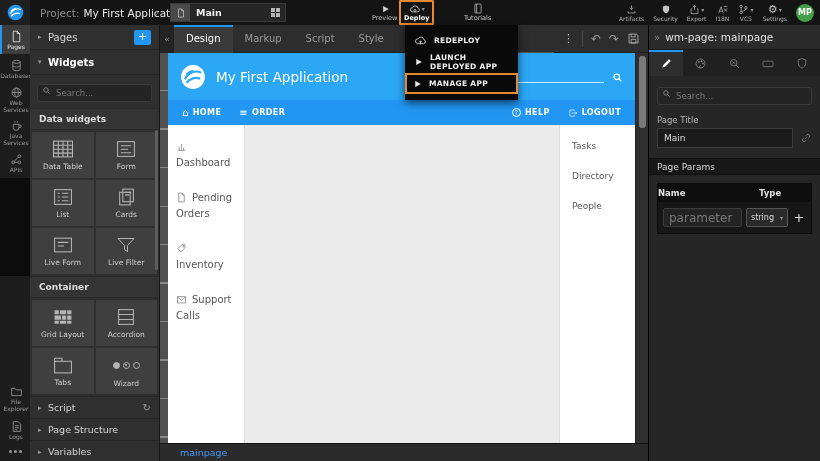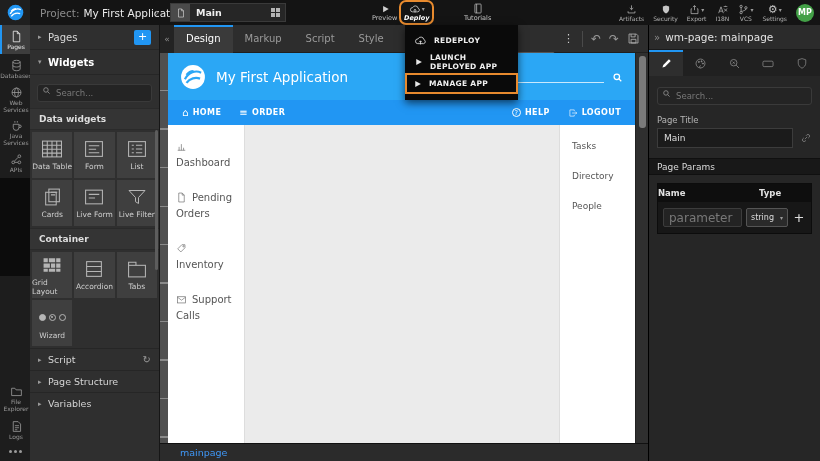--- a/index.html
+++ b/index.html
@@ -20,21 +20,21 @@
   .tb-sep { position:absolute; left:155px; top:0; height:25px; display:flex; align-items:center; color:#777; font-size:11px; }
   .page-selector { position:absolute; left:170px; top:3px; width:116px; height:19px; background:#262626; border:1px solid #3a3a3a; display:flex; align-items:center; }
   .page-selector .docbox { width:19px; height:17px; background:#4a4a4a; display:flex; align-items:center; justify-content:center; color:#ddd; }
   .page-selector .pglabel { flex:1; padding-left:6px; font-size:9.5px; font-weight:bold; color:#eee; }
   .grid4 { width:9px; height:9px; display:grid; grid-template-columns:1fr 1fr; grid-template-rows:1fr 1fr; gap:1px; margin-right:5px; }
   .grid4 span { background:#b5b5b5; }
   .tb-act { position:absolute; top:0; height:25px; display:flex; flex-direction:column; align-items:center; justify-content:center; color:#cfcfcf; cursor:pointer; }
   .tb-act .lbl { font-size:6.5px; line-height:1; margin-top:1px; color:#c5c5c5; }
   .tb-act .irow { display:flex; align-items:center; gap:1px; }
   .chev-s { font-size:6px; color:#9a9a9a; }
-  .deploy-btn { border:2px solid #e78a2e; padding:0 3px; border-radius:7px;font-style:italic; }
+  .deploy-btn { border:2px solid #e78a2e; padding:0 3px; border-radius:1px; }
   .deploy-btn .lbl { font-weight:bold; color:#fff; }
   .tb-right { position:absolute; right:6px; top:0; height:25px; display:flex; align-items:center; gap:9px; }
   .tb-right .tb-act { position:static; }
   .tb-right .lbl { font-size:6px; color:#b0b0b0; }
   .avatar { width:18px; height:18px; border-radius:50%; background:#43a047; color:#fff; font-size:8px; font-weight:bold; display:flex; align-items:center; justify-content:center; }
 
   
   .rail { position:absolute; left:0; top:25px; width:30px; height:436px; background:#1d1d1d; display:flex; flex-direction:column; }
   .rail-item { width:30px; min-height:29px; padding:3px 0 2px; display:flex; flex-direction:column; align-items:center; justify-content:center; color:#9a9a9a; border-left:2px solid transparent; cursor:pointer; }
   .rail-item .rlb { font-size:6px; line-height:1.15; text-align:center; margin-top:1px; }
@@ -49,21 +49,21 @@
   .p-row { height:25px; flex:0 0 auto; display:flex; align-items:center; padding:0 8px; border-bottom:1px solid #262626; cursor:pointer; }
   .p-row .tri { font-size:7px; color:#9a9a9a; width:10px; }
   .p-row .ptxt { font-size:10px; color:#d8d8d8; }
   .p-row.bold .ptxt { color:#fff; font-weight:bold; }
   .addbtn { margin-left:auto; width:17px; height:15px; background:#2196f3; border-radius:2px; color:#fff; font-size:11px; line-height:13px; text-align:center; cursor:pointer; }
   .p-search { flex:0 0 auto; padding:6px 7px; position:relative; }
   .p-search input, .ins-search input { width:100%; height:18px; background:#242424; border:1px solid #3a3a3a; border-radius:3px; color:#bbb; font-size:8.5px; padding:0 4px 0 18px; font-family:inherit; }
   input::placeholder { color:#787878; }
   .mag { position:absolute; left:12px; top:11px; }
   .sect-label { flex:0 0 auto; height:22px; background:#343434; border-top:1px solid #2a2a2a; border-bottom:1px solid #2a2a2a; display:flex; align-items:center; padding-left:9px; font-size:9px; font-weight:bold; color:#dedede; }
-  .tiles { flex:0 0 auto; display:grid; grid-template-columns:1fr 1fr 1fr; gap:2px; padding:2px; }
+  .tiles { flex:0 0 auto; display:grid; grid-template-columns:1fr 1fr; gap:2px; padding:2px; }
   .tile { height:46px; background:#3f3f3f; display:flex; flex-direction:column; align-items:center; justify-content:center; gap:3px; cursor:pointer; }
   .tile .tlbl { font-size:7.5px; color:#cfcfcf; }
   .acc-row { height:22px; flex:0 0 auto; display:flex; align-items:center; padding:0 8px; border-top:1px solid #262626; cursor:pointer; }
   .acc-row .tri { font-size:7px; color:#9a9a9a; width:10px; }
   .acc-row .ptxt { font-size:9.5px; color:#d5d5d5; }
   .acc-row .refresh { margin-left:auto; color:#9a9a9a; font-size:10px; }
   .p-scroll { position:absolute; right:1px; top:105px; width:3px; height:140px; background:#5d5d5d; border-radius:2px; }
   .wiz { display:flex; align-items:center; gap:3px; height:22px; }
   .wiz i { width:7px; height:7px; border-radius:50%; border:1.3px solid #b5b5b5; }
   .wiz i.full { background:#b5b5b5; }

